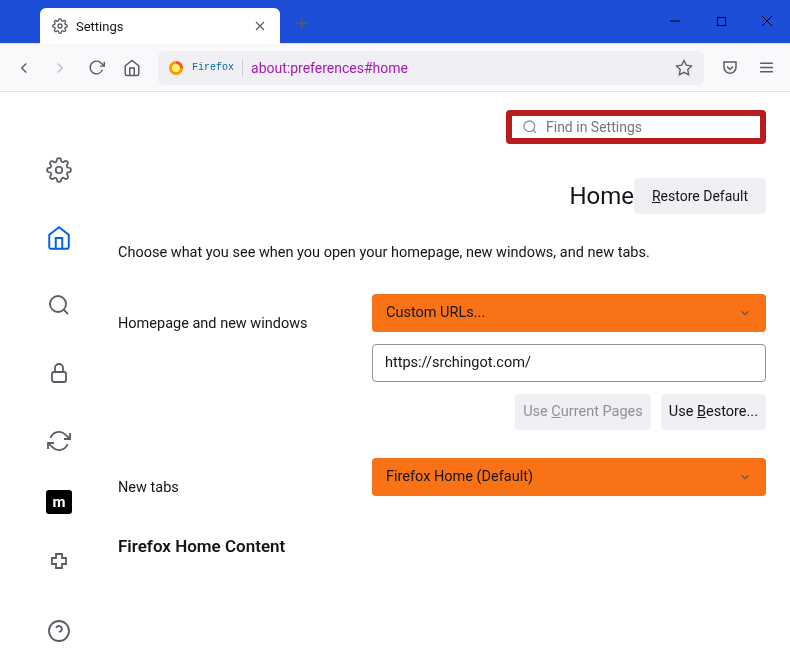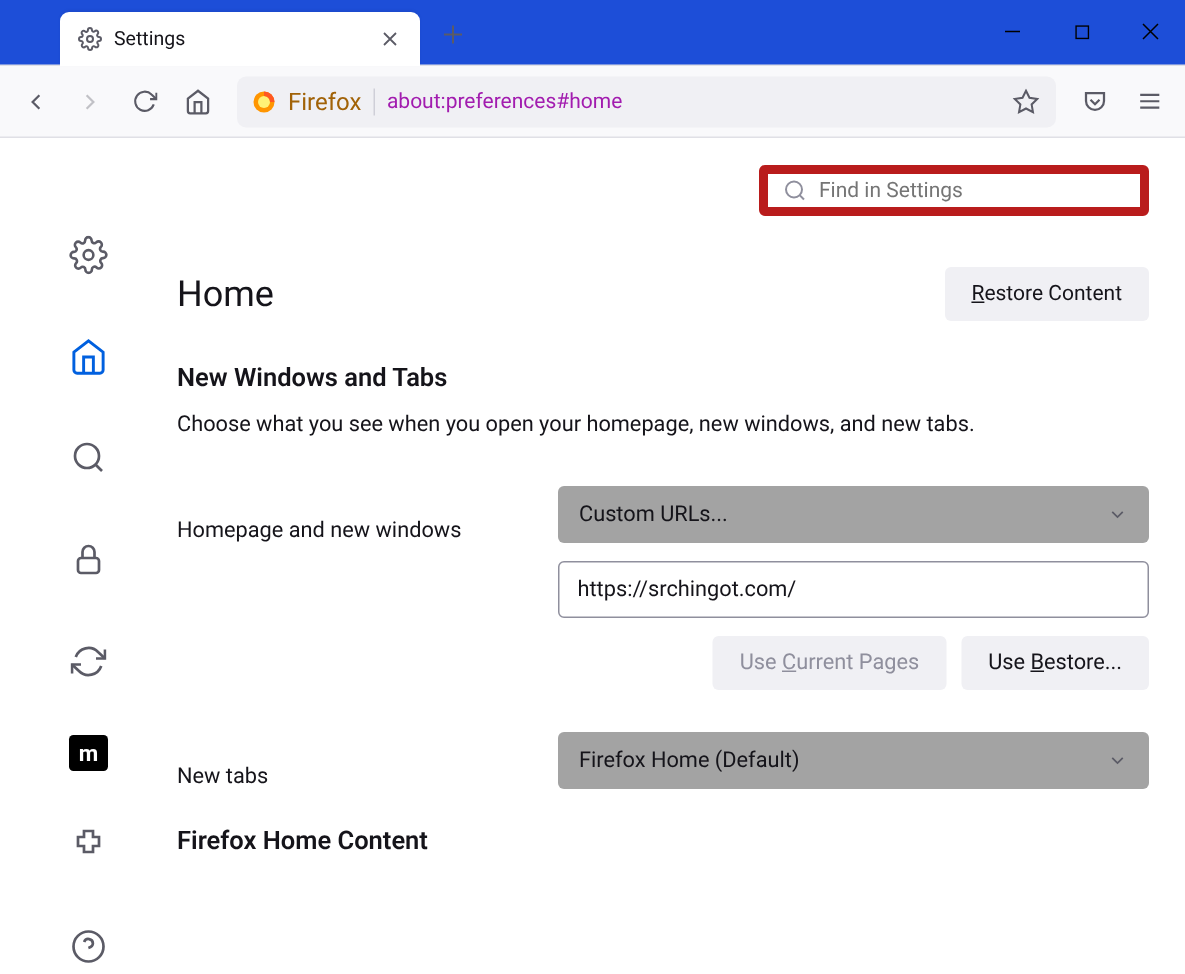--- a/index.html
+++ b/index.html
@@ -15,52 +15,52 @@
 .new-tab { width: 32px; height: 32px; display: flex; align-items: center; justify-content: center; cursor: pointer; margin-left: 6px; margin-bottom: 4px; }
 .window-controls { margin-left: auto; display: flex; height: 44px; }
 .win-btn { width: 46px; height: 44px; display: flex; align-items: center; justify-content: center; cursor: pointer; color: #000; }
 
 
 .toolbar { height: 48px; display: flex; align-items: center; padding: 0 8px; gap: 4px; background: #f9f9fb; border-bottom: 1px solid #e0e0e6; }
 .tool-btn { width: 32px; height: 32px; display: flex; align-items: center; justify-content: center; border-radius: 4px; cursor: pointer; }
 .tool-btn.disabled { opacity: 0.35; }
 .urlbar { flex: 1; height: 34px; background: #f0f0f4; border-radius: 6px; display: flex; align-items: center; padding: 0 10px; gap: 8px; margin: 0 6px; }
 .urlbar-icon { width: 16px; height: 16px; }
-.urlbar-context { font-size: 16px; color: #a16207; }
+.urlbar-context { font-size: 10px; color: #0369a1; font-family: Liberation Mono, monospace; }
 .urlbar-sep { width: 1px; height: 18px; background: #cfcfd8; }
 .urlbar-url { font-size: 14px; color: #a21caf; flex: 1; }
 .urlbar-star { width: 20px; height: 20px; display:flex; align-items:center; justify-content:center; }
 
 
 .content { display: flex; height: calc(649px - 44px - 48px); }
 .sidebar { width: 118px; padding-top: 60px; display: flex; flex-direction: column; align-items: center; gap: 32px; }
 .sidebar-item { width: 40px; height: 40px; display: flex; align-items: center; justify-content: center; border-radius: 4px; cursor: pointer; color: #5b5b66; }
 .sidebar-item.active { color: #0060df; }
 .sidebar-item.mbox { background: #000; color: #fff; border-radius: 3px; width: 26px; height: 26px; font-weight: bold; font-size: 15px; }
 
 .main { flex: 1; padding-right: 16px; padding-top: 10px; position: relative; }
 .search-row { display: flex; justify-content: flex-end; padding-right: 8px; padding-top: 8px; }
 .search-box { width: 260px; height: 34px; border: 6px solid #b91c1c; border-radius: 4px; display: flex; align-items: center; padding: 0 10px; gap: 8px; color: #5b5b66; cursor:text;}
 .search-box input { border: none; outline: none; font-size: 14px; flex: 1; background: transparent; }
 
-.page-header { display: flex; align-items: center; justify-content: space-between; margin-top: 34px; margin-bottom: 28px; padding-right: 8px; }
+.page-header { display: flex; align-items: center; justify-content: flex-end; margin-top: 34px; margin-bottom: 28px; padding-right: 8px; }
 .page-title { font-size: 24px; font-weight: 400; color: #15141a; }
 .restore-btn { height: 36px; padding: 0 18px; background: #f0f0f4; border: none; border-radius: 4px; font-size: 14px; cursor: pointer; color:#15141a;}
 .restore-btn .ul { text-decoration: underline; }
 
 h2 { font-size: 17px; font-weight: 600; color: #15141a; margin-bottom: 10px; }
 .desc { font-size: 14.5px; color: #15141a; margin-bottom: 30px; line-height: 1.5; }
 
 .form-row { display: flex; align-items: flex-end; margin-bottom: 12px; gap: 14px; }
 .form-label { width: 240px; font-size: 14.5px; color: #15141a; }
 .form-field { flex: 1; padding-right: 8px; }
-.select-box { width: 100%; height: 38px; background: #a3a3a3; border-radius: 4px; display: flex; align-items: center; justify-content: space-between; padding: 0 14px; font-size: 14.5px; cursor: pointer; color:#15141a;}
+.select-box { width: 100%; height: 38px; background: #f97316; border-radius: 4px; display: flex; align-items: center; justify-content: space-between; padding: 0 14px; font-size: 14.5px; cursor: pointer; color:#15141a;}
 .text-input { width: 100%; height: 38px; border: 1px solid #8f8f9d; border-radius: 4px; padding: 1px 12px; font-size: 14.5px; color:#15141a;}
 .btn-row { display: flex; gap: 10px; justify-content: flex-end; padding-right: 8px; margin-top: 12px; margin-bottom: 28px;}
-.sec-btn { height: 36px; padding: 0 18px; background: #f0f0f4; border: none; border-radius: 4px; font-size: 14.5px; cursor: pointer; color:#15141a;}
+.sec-btn { height: 36px; padding: 0 8px; background: #f0f0f4; border: none; border-radius: 4px; font-size: 14.5px; cursor: pointer; color:#15141a;}
 .sec-btn.dis { color: #8f8f9d; }
 .sec-btn .ul { text-decoration: underline; }
 
 svg { display: block; }
 </style>
 </head>
 <body>
 
 <div class="titlebar">
   <div class="tab-spacer"></div>
@@ -209,24 +209,23 @@
         <svg width="16" height="16" viewBox="0 0 24 24" fill="none" stroke="#8f8f9d" stroke-width="2">
             <circle cx="11" cy="11" r="8"></circle>
             <line x1="21" y1="21" x2="16.65" y2="16.65"></line>
           </svg>
         <input type="text" placeholder="Find in Settings" style="">
       </div>
     </div>
 
     <div class="page-header">
       <div class="page-title">Home</div>
-      <button class="restore-btn"><span class="ul">R</span><span>estore Content</span></button>
-    </div>
-
-    <h2>New Windows and Tabs</h2>
+      <button class="restore-btn"><span class="ul">R</span><span>estore Default</span></button>
+    </div>
+
     <p class="desc">Choose what you see when you open your homepage, new windows, and new tabs.</p>
 
     <div class="form-row">
       <div class="form-label">Homepage and new windows</div>
       <div class="form-field">
         <div class="select-box">
           <span>Custom URLs...</span>
           <span>
               <svg width="14" height="14" viewBox="0 0 24 24" fill="none" stroke="#5b5b66" stroke-width="2">
                 <polyline points="6 9 12 15 18 9"></polyline>
@@ -255,15 +254,15 @@
           <span>Firefox Home (Default)</span>
           <span>
               <svg width="14" height="14" viewBox="0 0 24 24" fill="none" stroke="#5b5b66" stroke-width="2">
                 <polyline points="6 9 12 15 18 9"></polyline>
               </svg>
             </span>
         </div>
       </div>
     </div>
 
-    <h2 style="margin-top:25px;">Firefox Home Content</h2>
+    <h2 style="margin-top:40px;">Firefox Home Content</h2>
   </div>
 </div>
 
 </body></html>

